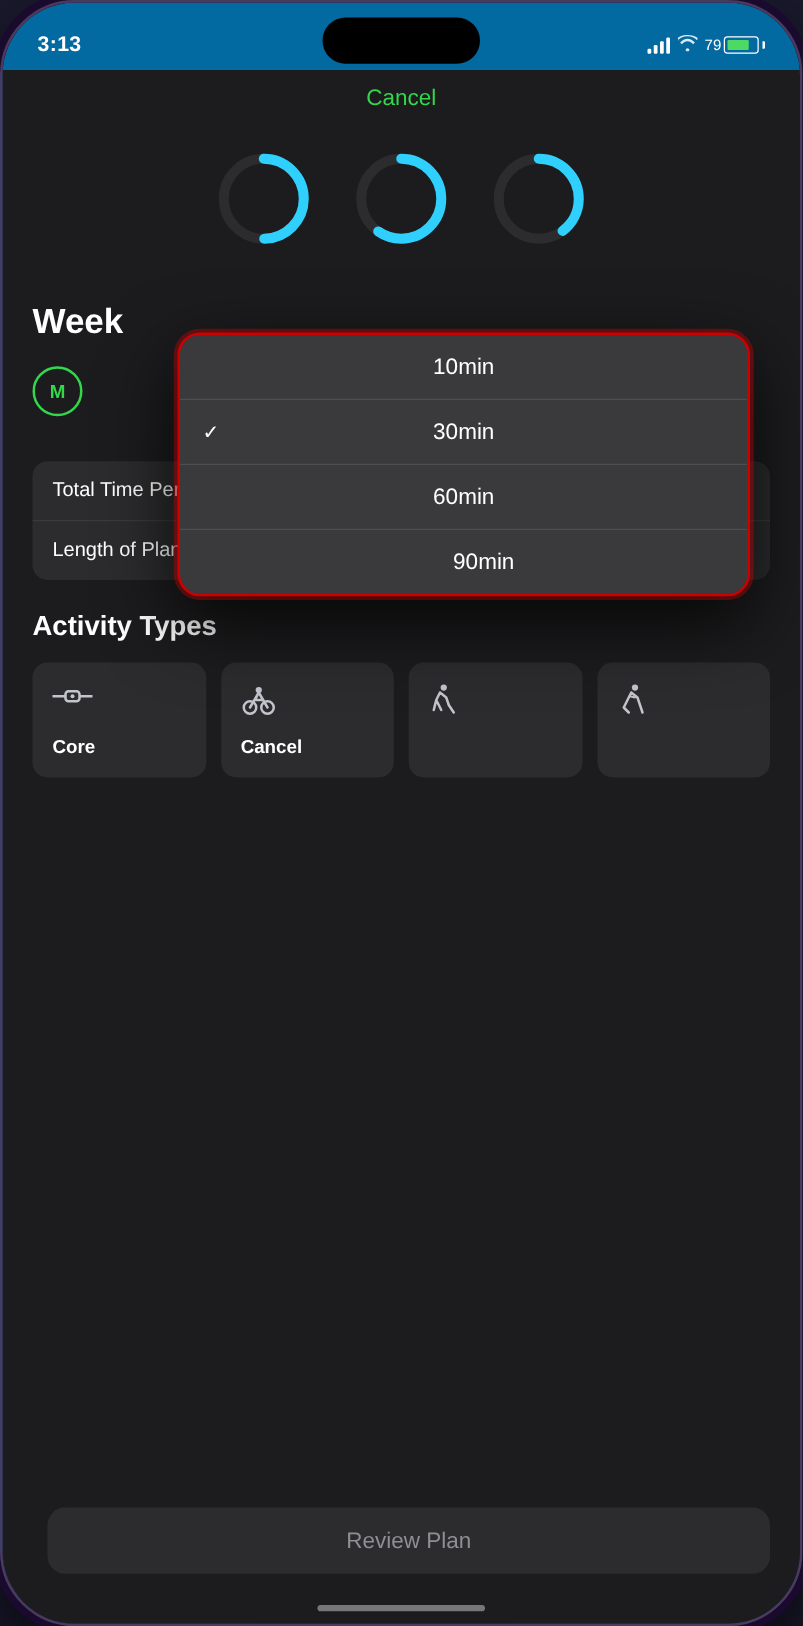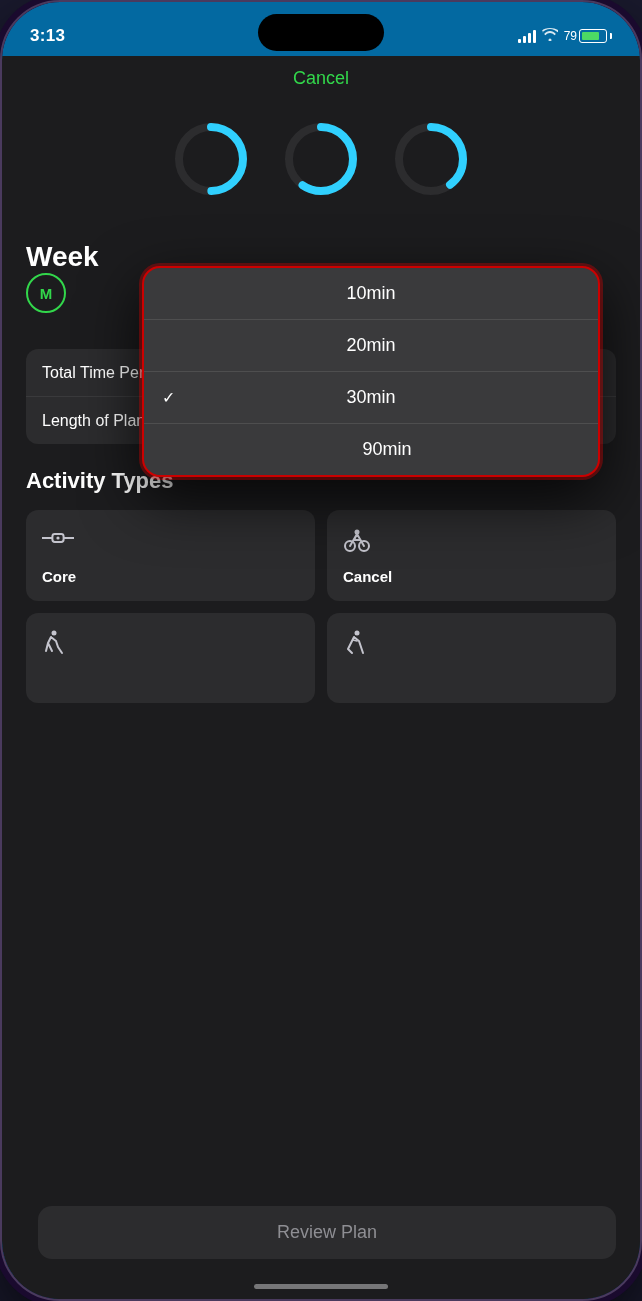--- a/index.html
+++ b/index.html
@@ -197,21 +197,21 @@
 
     
     .week-section {
       padding: 20px 24px 16px;
     }
 
     .week-title {
       font-size: 28px;
       font-weight: 700;
       color: white;
-      margin-bottom: 0;
+      margin-bottom: 20px;
     }
 
     .week-days {
       display: flex;
       gap: 8px;
       margin-bottom: 20px;
     }
 
     .day-circle {
       width: 40px;
@@ -288,21 +288,21 @@
 
     .activity-title {
       font-size: 22px;
       font-weight: 700;
       color: white;
       margin-bottom: 16px;
     }
 
     .activity-grid {
       display: grid;
-      grid-template-columns: 1fr 1fr;
+      grid-template-columns: 1fr 1fr 1fr 1fr;
       gap: 12px;
     }
 
     .activity-card {
       background: #2c2c2e;
       border-radius: 12px;
       padding: 16px;
       min-height: 90px;
       display: flex;
       flex-direction: column;
@@ -542,30 +542,30 @@
       <div class="bottom-bar">
         <div class="review-btn">Review Plan</div>
       </div>
 
       <div class="dropdown-overlay">
 
         <div class="dropdown-item">
           <span class="dropdown-item-text">10min</span>
         </div>
 
-        <div class="dropdown-item">
-          <span class="dropdown-item-text">20min</span>
-        </div>
 
         <div class="dropdown-item">
           <span class="dropdown-checkmark">✓</span>
           <span class="dropdown-item-text">30min</span>
         </div>
 
 
+        <div class="dropdown-item">
+          <span class="dropdown-item-text">60min</span>
+        </div>
 
         <div class="dropdown-item">
           <span class="dropdown-item-text">90min</span>
         </div>
       </div>
 
     </div>
 
     <div class="home-indicator"></div>
 

